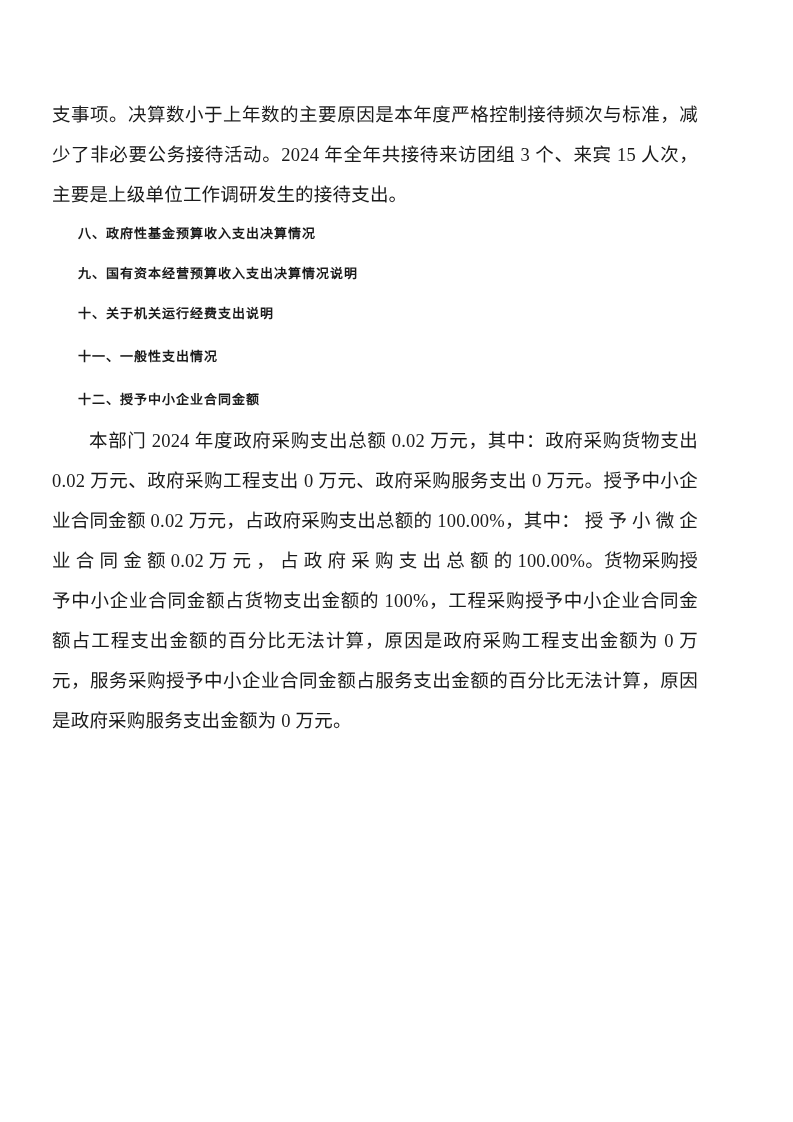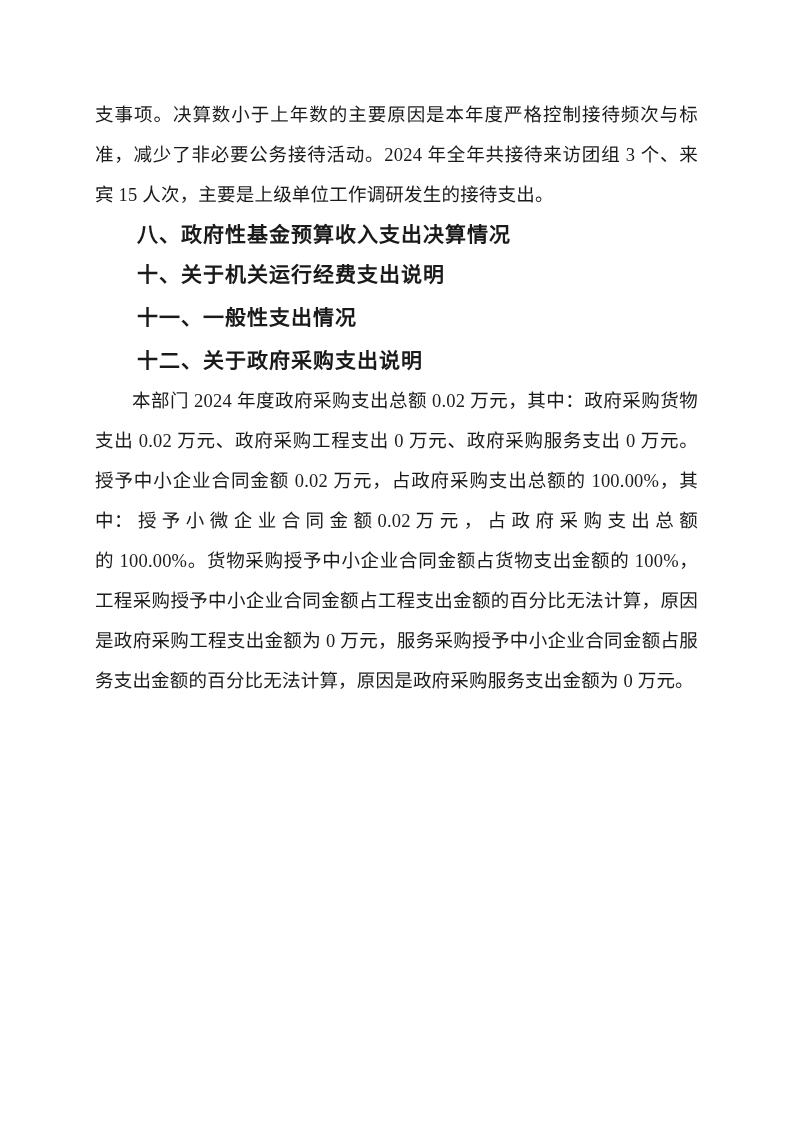--- a/index.html
+++ b/index.html
@@ -13,73 +13,74 @@
     height: 1122px;
     font-family: "Liberation Serif", "DejaVu Serif", serif;
     color: #1a1a1a;
     position: relative;
     overflow: hidden;
   }
   .page {
     width: 793px;
     height: 992px;
     box-sizing: border-box;
-    padding: 95px 95px 60px 95px;
+    padding: 95px 95px 60px 52px;
     background: #ffffff;
   }
   .doc-body {
     font-size: 18.5px;
     line-height: 40px;
     text-align: justify;
     text-justify: inter-ideograph;
     letter-spacing: 0.2px;
   }
   p.para {
     margin: 0;
     text-indent: 2em;
     text-align: justify;
     text-justify: inter-ideograph;
   }
   p.para.noindent {
     text-indent: 0;
   }
   h2.heading {
     margin: 0;
-    font-size: 21px;
+    font-size: 13px;
     line-height: 40px;
     font-weight: bold;
     text-indent: 2em;
-    font-family: Liberation Serif, serif;
+    font-family: Liberation Mono, monospace;
     letter-spacing: 1px;
   }
   .spacer-sm {
     height: 3px;
   }
 </style>
 </head>
 <body>
 
 <div class="page">
   <div class="doc-body">
 
     <p class="para noindent">支事项。决算数小于上年数的主要原因是本年度严格控制接待频次与标准，减少了非必要公务接待活动。2024 年全年共接待来访团组 3 个、来宾 15 人次，主要是上级单位工作调研发生的接待支出。</p>
 
     <h2 class="heading">八、政府性基金预算收入支出决算情况</h2>
 
 
+    <h2 class="heading">九、国有资本经营预算收入支出决算情况说明</h2>
 
 
     <h2 class="heading">十、关于机关运行经费支出说明</h2>
 
 
     <div class="spacer-sm"></div>
 
     <h2 class="heading">十一、一般性支出情况</h2>
 
 
     <div class="spacer-sm"></div>
 
-    <h2 class="heading">十二、关于政府采购支出说明</h2>
+    <h2 class="heading">十二、授予中小企业合同金额</h2>
 
     <p class="para">本部门 2024 年度政府采购支出总额 0.02 万元，其中：政府采购货物支出 0.02 万元、政府采购工程支出 0 万元、政府采购服务支出 0 万元。授予中小企业合同金额 0.02 万元，占政府采购支出总额的 100.00%，其中： 授 予 小 微 企 业 合 同 金 额 0.02 万 元 ， 占 政 府 采 购 支 出 总 额 的 100.00%。货物采购授予中小企业合同金额占货物支出金额的 100%，工程采购授予中小企业合同金额占工程支出金额的百分比无法计算，原因是政府采购工程支出金额为 0 万元，服务采购授予中小企业合同金额占服务支出金额的百分比无法计算，原因是政府采购服务支出金额为 0 万元。</p>
 
   </div>
 </div>
 
 </body></html>

